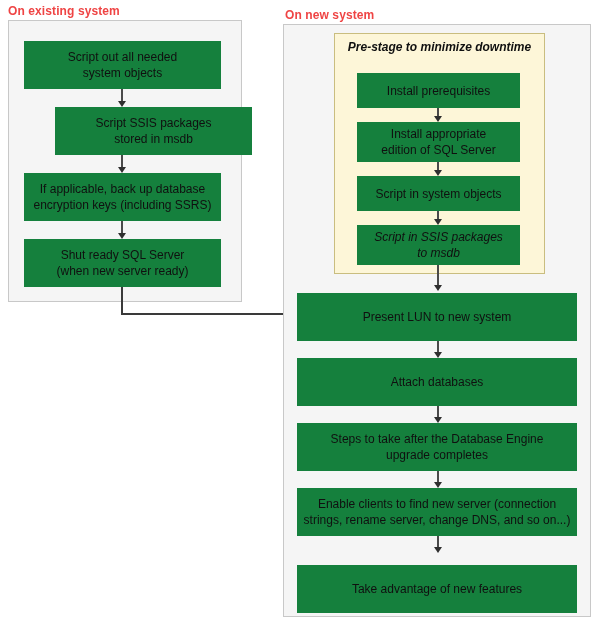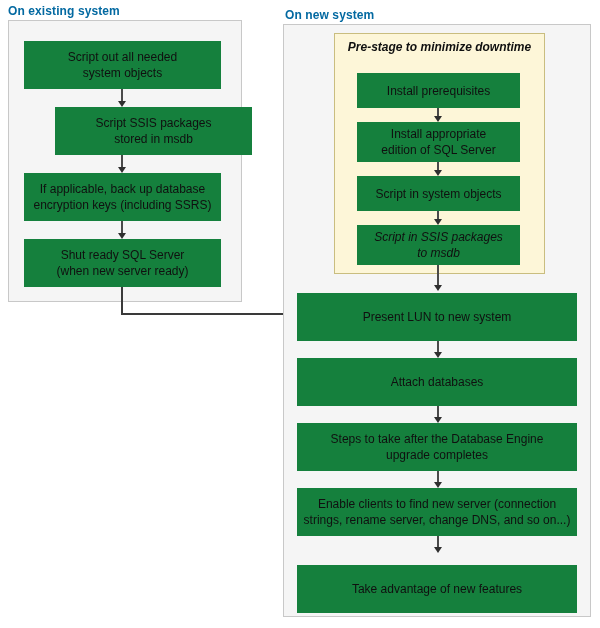--- a/index.html
+++ b/index.html
@@ -18,21 +18,21 @@
   #canvas {
     position: absolute;
     left: 0; top: 0;
     width: 600px;
     height: 628px;
   }
   .panel-title {
     position: absolute;
     font-size: 12px;
     font-weight: bold;
-    color: #0369a1;
+    color: #ef4444;
     letter-spacing: 0.1px;
     white-space: nowrap;
   }
   .panel {
     position: absolute;
     background: #f5f5f5;
     border: 1px solid #c8c8c8;
     box-sizing: border-box;
   }
   .group-box {

